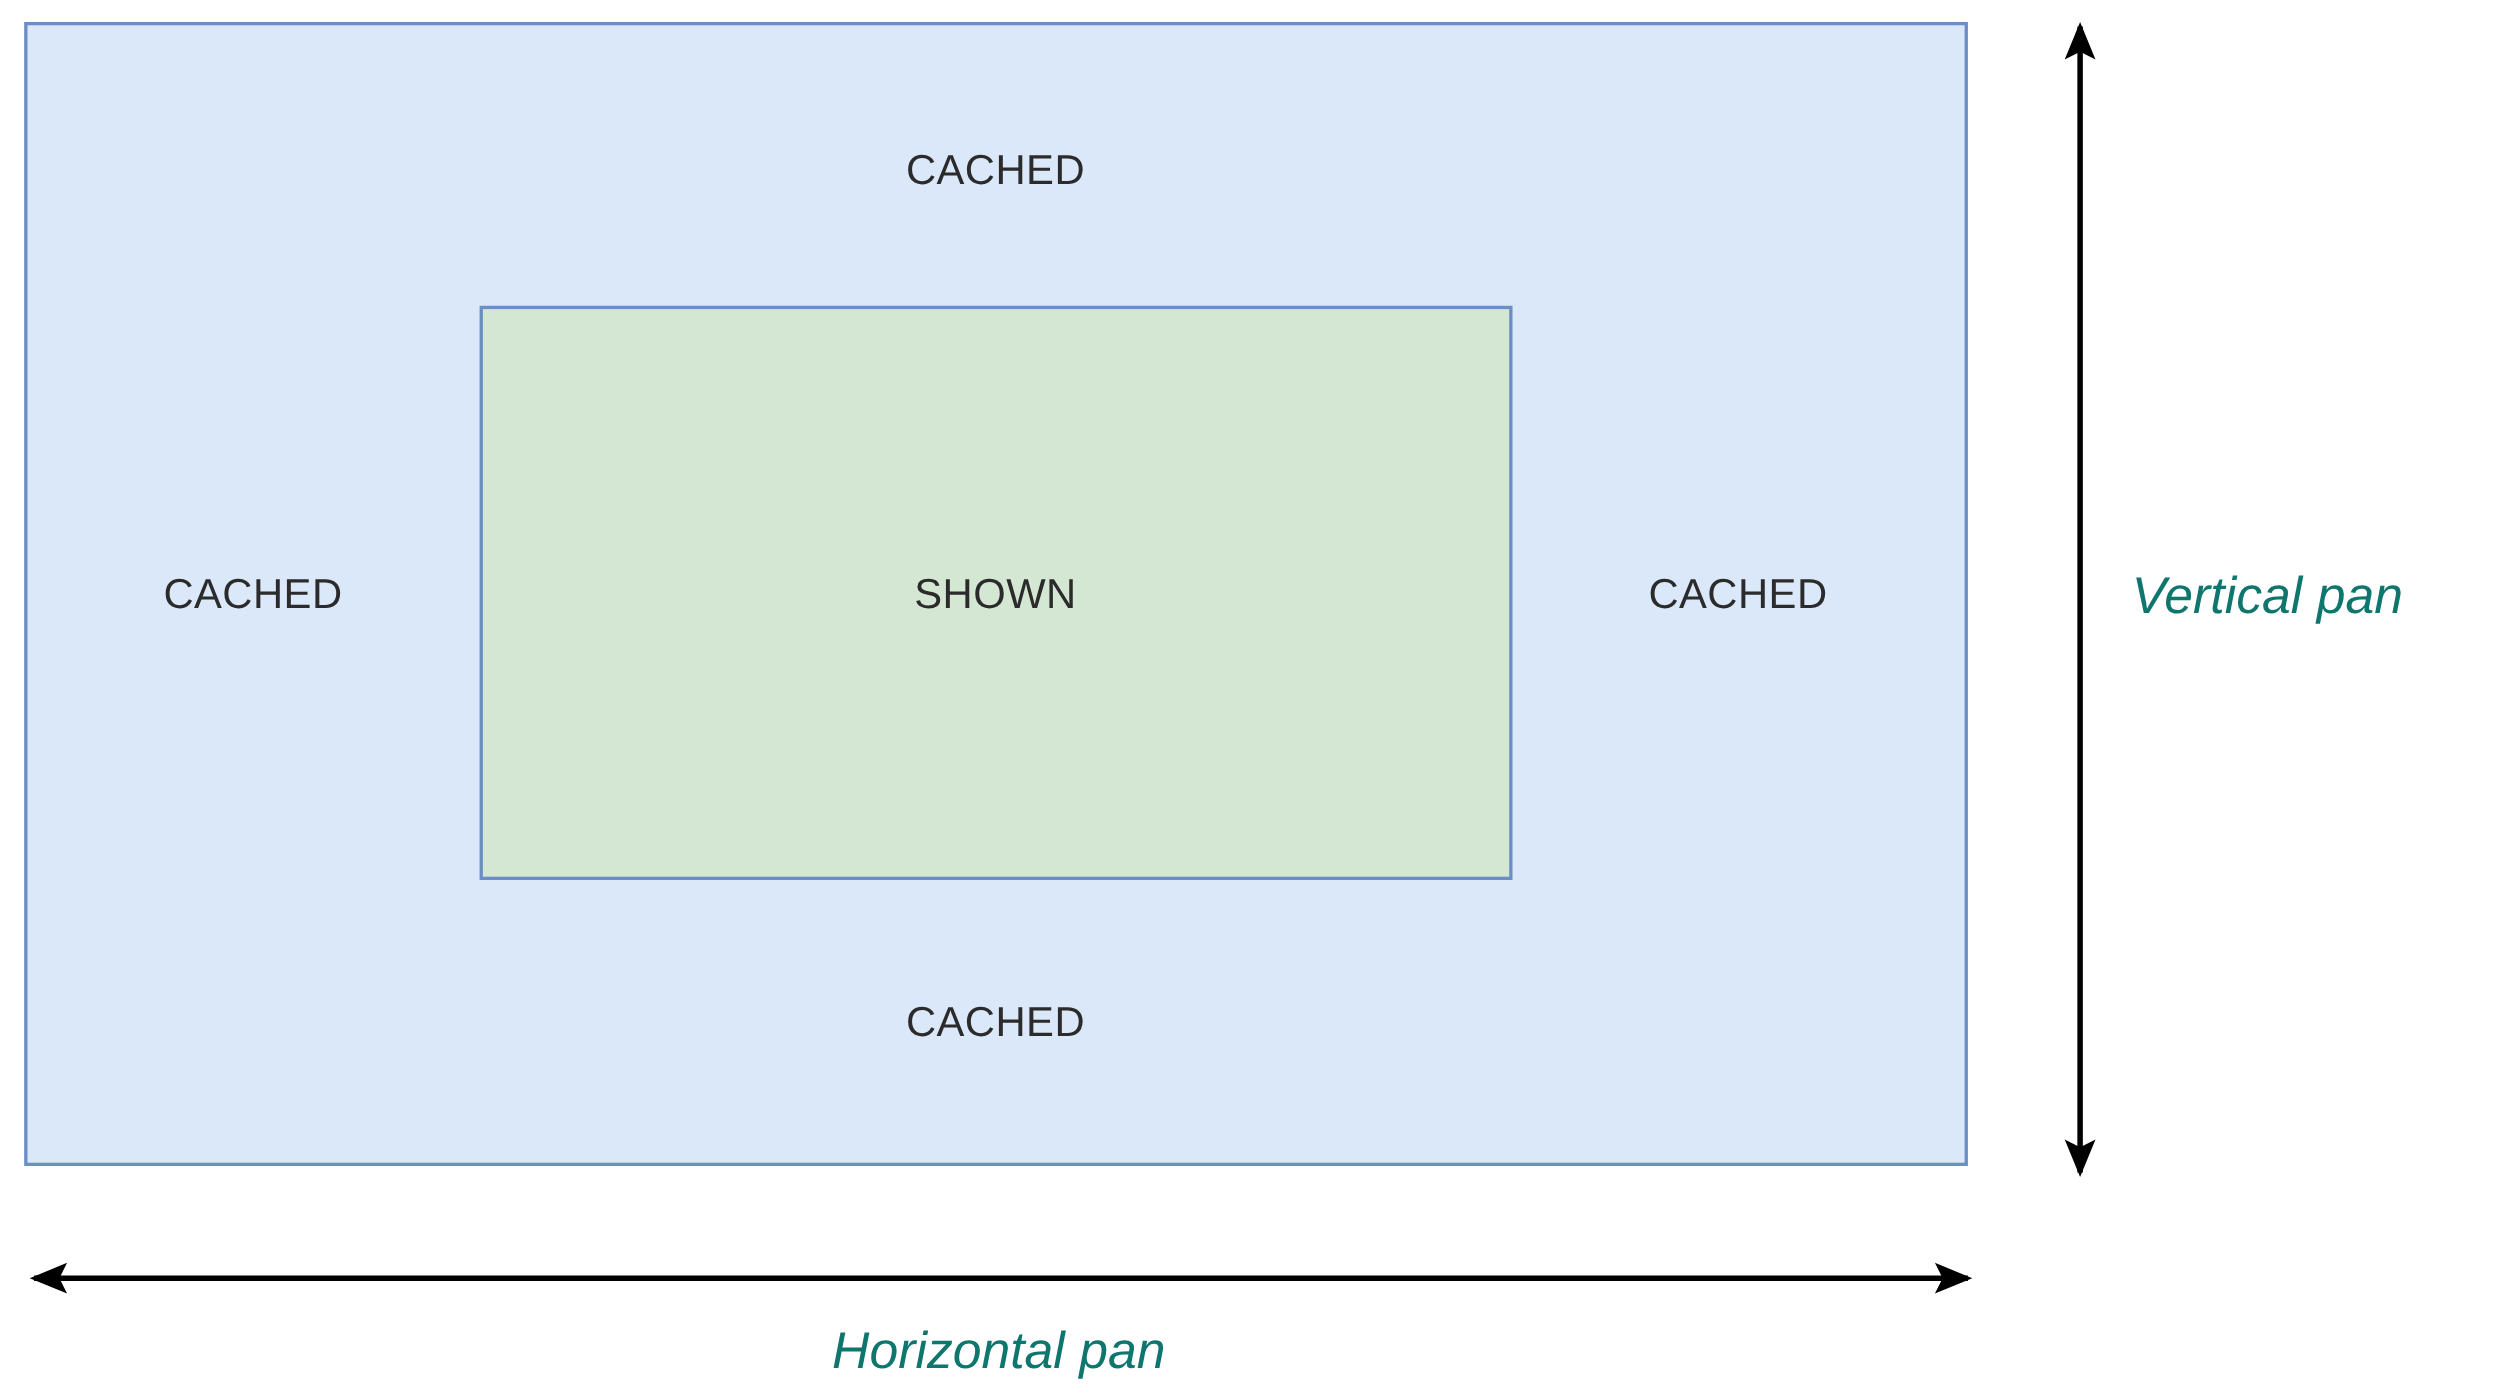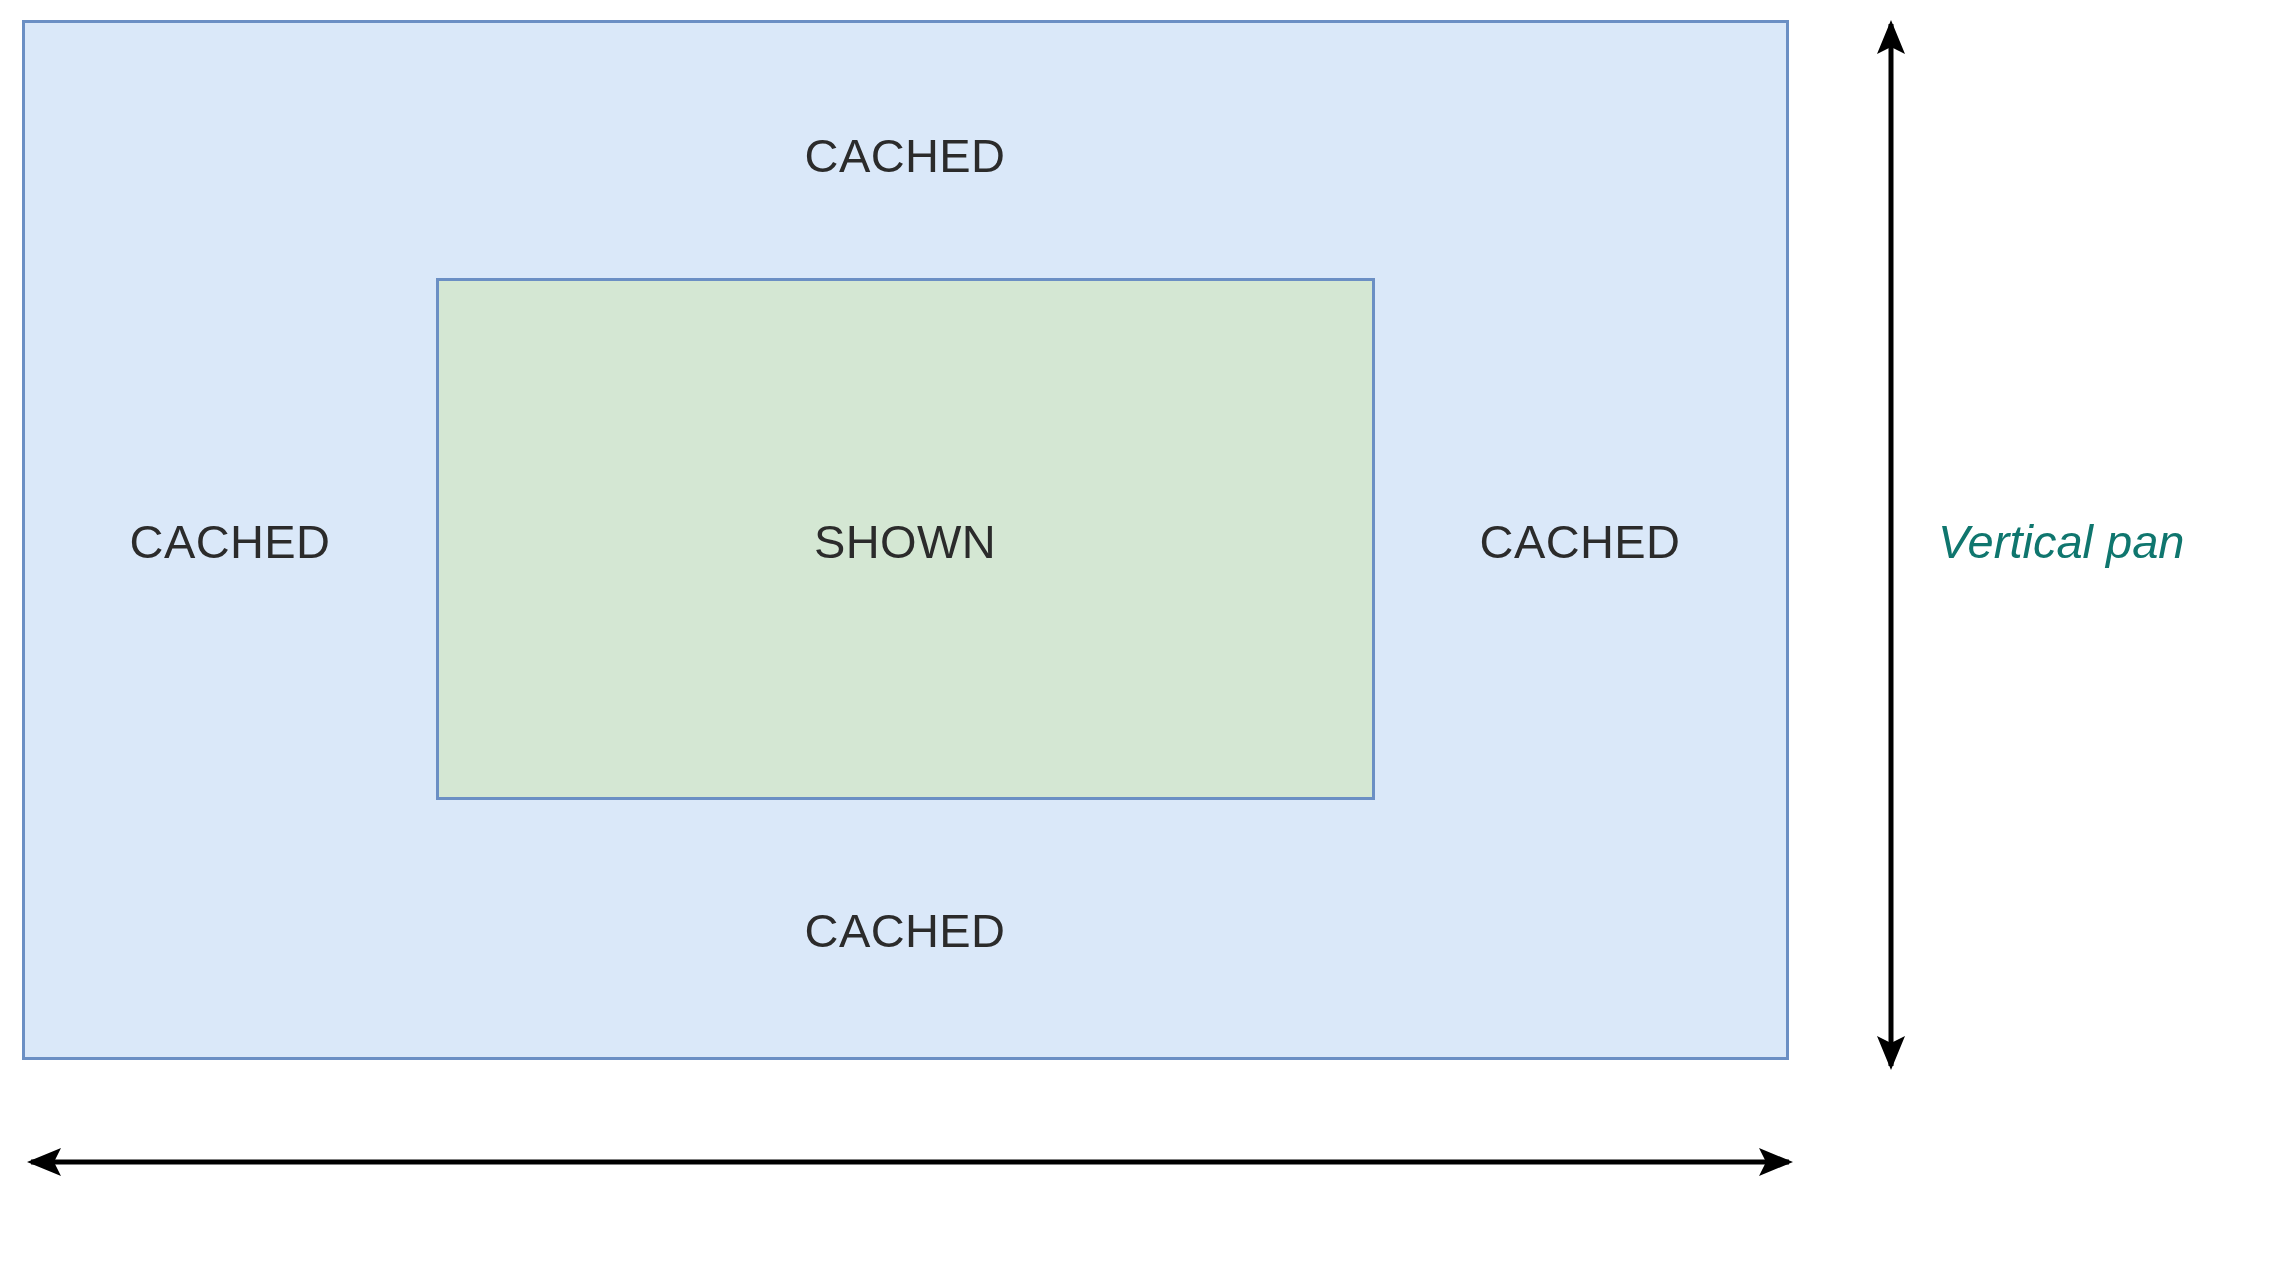--- a/index.html
+++ b/index.html
@@ -40,21 +40,21 @@
     top: 278px;
     width: 939px;
     height: 522px;
     background: #d4e7d3;
     border-color: #6b8fc4;
   }
 
   
   .region-label {
     position: absolute;
-    font-size: 47px;
+    font-size: 38px;
     font-weight: 400;
     color: #2b2b2b;
     letter-spacing: 0.4px;
     white-space: nowrap;
     transform: translate(-50%, -50%);
     line-height: 1;
   }
   #label-cached-top    { left: 905px;  top: 155px; }
   #label-cached-left   { left: 230px;  top: 541px; }
   #label-shown         { left: 905px;  top: 541px; text-align: center; }
@@ -116,14 +116,15 @@
   </svg>
 
   <svg class="arrow-svg" id="horizontal-pan-arrow" width="1790" height="60" viewBox="0 0 1790 60">
     <line x1="16" y1="27" x2="1774" y2="27" stroke="#000000" stroke-width="5"></line>
     <polygon points="12,27 46,13 39,27 46,41" fill="#000000"></polygon>
     <polygon points="1778,27 1744,13 1751,27 1744,41" fill="#000000"></polygon>
   </svg>
 
   <div class="axis-label" id="label-vertical-pan">Vertical pan</div>
 
+  <div class="axis-label" id="label-horizontal-pan">Horizontal pan</div>
 
 </div>
 
 </body></html>

